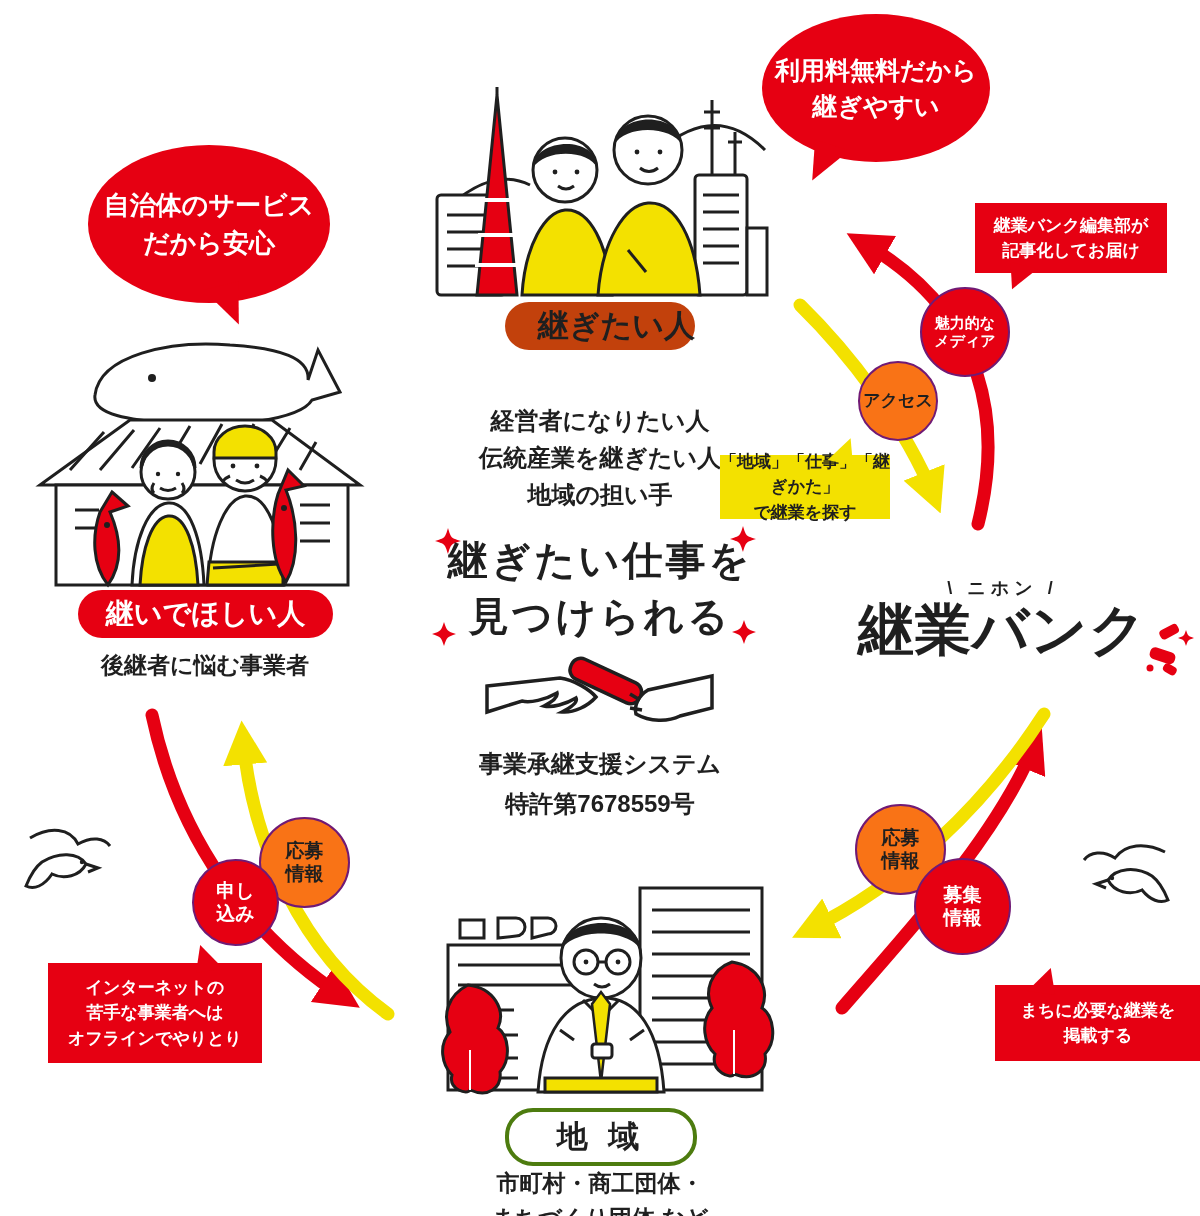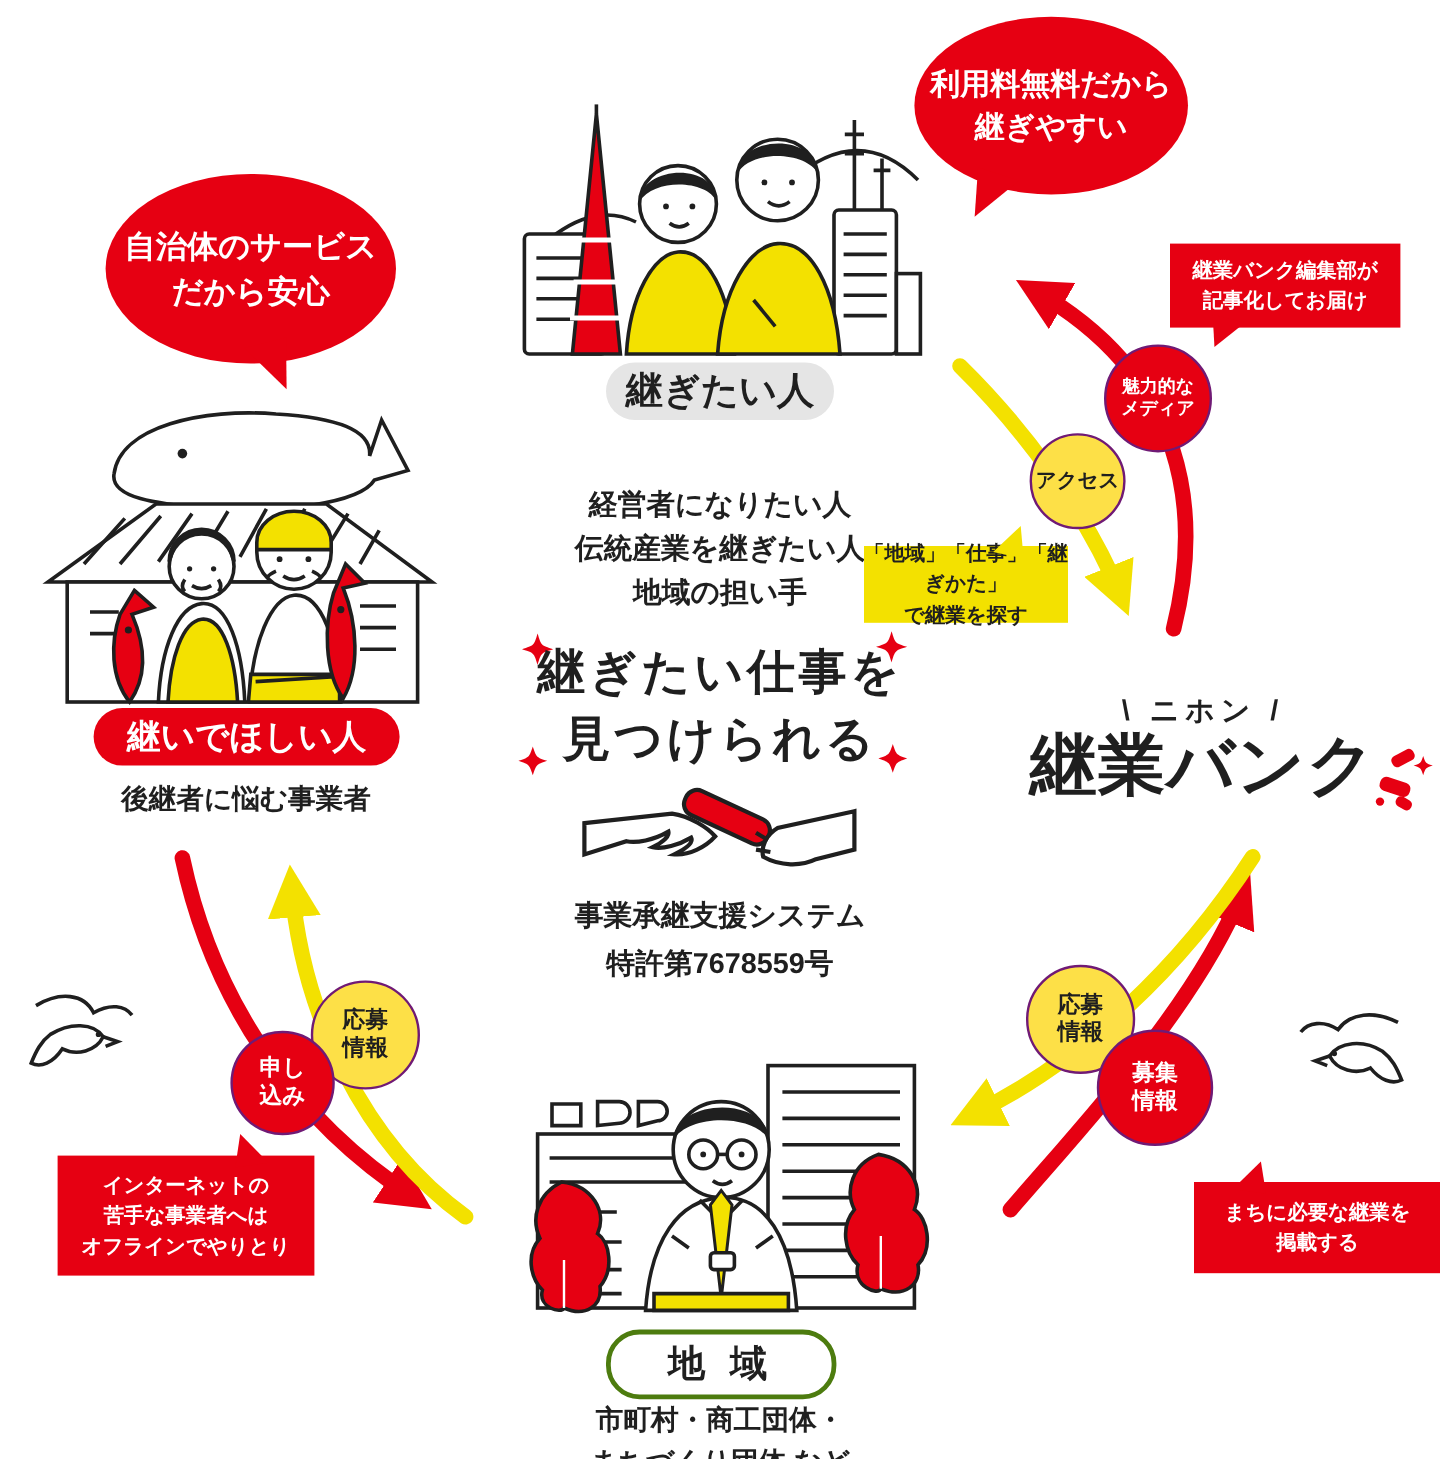--- a/index.html
+++ b/index.html
@@ -11,46 +11,46 @@
   
   .bubble{position:absolute;background:#e60012;border-radius:50%;color:#fff;font-weight:bold;
           display:flex;align-items:center;justify-content:center;text-align:center;z-index:3;}
   .bubble .tail{position:absolute;width:0;height:0;}
   .tail-free{left:46px;bottom:-22px;border-left:10px solid transparent;border-right:26px solid transparent;
              border-top:40px solid #e60012;transform:rotate(18deg);}
   .tail-muni{left:120px;bottom:-24px;border-left:26px solid transparent;border-right:10px solid transparent;
              border-top:42px solid #e60012;transform:rotate(-14deg);}
   
   .pill{position:absolute;display:flex;align-items:center;justify-content:center;font-weight:bold;z-index:3;}
-  .pill-yellow{background:#e5e5e5;border-radius:26px;color:#1f1f1f;}
+  .pill-yellow{background:#c2410c;border-radius:26px;color:#1f1f1f;justify-content:flex-end;}
   .pill-red{background:#e60012;border-radius:26px;color:#fff;}
   .pill-outline{background:#fff;border:4px solid #4d7c0f;border-radius:28px;color:#1f1f1f;}
   
   .callout{position:absolute;font-weight:bold;display:flex;flex-direction:column;align-items:center;
            justify-content:center;text-align:center;z-index:3;line-height:1.5;margin-left:20px;}
   .callout-red{background:#e60012;color:#fff;}
   .callout-yellow{background:#f3e100;color:#1f1f1f;}
   .callout .tail{position:absolute;width:0;height:0;}
   .tail-editorial{left:32px;bottom:-18px;border-left:8px solid transparent;border-right:20px solid transparent;
                   border-top:26px solid #e60012;transform:rotate(14deg);}
   .tail-search{right:34px;top:-18px;border-left:18px solid transparent;border-right:8px solid transparent;
                border-bottom:26px solid #f3e100;transform:rotate(12deg);}
   .tail-offline{right:40px;top:-19px;border-left:8px solid transparent;border-right:20px solid transparent;
                 border-bottom:27px solid #e60012;transform:rotate(-8deg);}
   .tail-publish{left:34px;top:-18px;border-left:20px solid transparent;border-right:8px solid transparent;
                 border-bottom:26px solid #e60012;transform:rotate(8deg);}
   
   .node{position:absolute;border-radius:50%;border:2px solid #701a75;display:flex;align-items:center;
         justify-content:center;text-align:center;font-weight:bold;z-index:4;line-height:1.2;}
   .node-red{background:#e60012;color:#fff;}
-  .node-yellow{background:#fde047;color:#1f1f1f;}
+  .node-yellow{background:#f97316;color:#1f1f1f;}
   
   .tcenter{text-align:center;font-weight:bold;z-index:3;}
   .headline{font-size:40px;font-weight:900;letter-spacing:3px;line-height:56px;}
-  .logo-top{font-size:24px;letter-spacing:5px;font-weight:bold;}
+  .logo-top{font-size:18px;letter-spacing:5px;font-weight:bold;}
   .logo-name{font-size:56px;font-weight:900;letter-spacing:1px;line-height:60px;}
 </style>
 </head>
 <body>
 
 <div id="stage">
 
   <svg id="artlayer" viewBox="0 0 1200 1216" xmlns="http://www.w3.org/2000/svg">
     <defs>
       <marker id="mred" viewBox="0 0 10 10" refX="6" refY="5" markerWidth="3.4" markerHeight="3.4" orient="auto">

